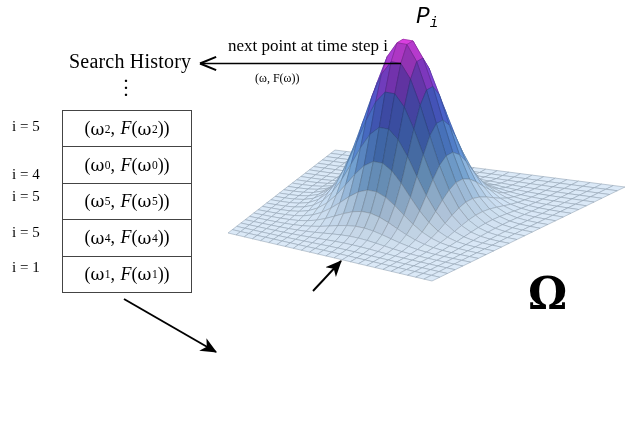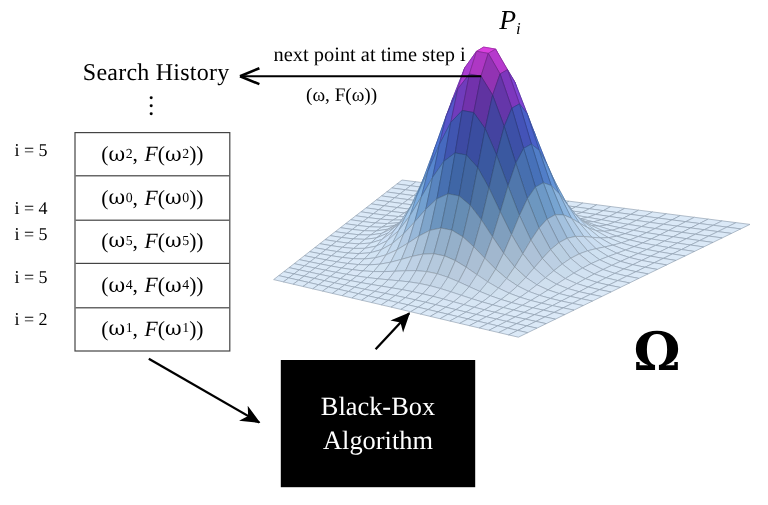--- a/index.html
+++ b/index.html
@@ -61,21 +61,21 @@
   }
 
   
   #arrow-label-top{
     left:228px; top:36px;
     font-size:17px;
     white-space:nowrap;
   }
   #arrow-label-bottom{
     left:255px; top:71px;
-    font-size:16px;
+    font-size:12px;
     white-space:nowrap;
   }
 
   
   #black-box{
     left:234px; top:300px;
     width:162px; height:106px;
     background:#000000;
     color:#ffffff;
     display:flex;flex-direction:column;
@@ -92,20 +92,21 @@
     font-weight:600;
     line-height:1;
   }
 
   
   #pi-label{
     left:416px; top:4px;
     font-size:23px;
     font-style:italic;
     white-space:nowrap;
+    font-family:Liberation Mono, monospace;
   }
   #pi-label .sb{font-size:14px;vertical-align:-4px;font-style:italic;}
 
   
   #surface-svg, #arrow-svg{left:0;top:0;}
   #arrow-svg{pointer-events:none;}
 </style>
 </head>
 <body>
 
@@ -769,21 +770,21 @@
   <div id="vdots" class="abs">
     <span>·</span>
       <span>·</span>
       <span>·</span>
   </div>
 
   <div class="abs ilabel" style="top:118px">i = 5</div>
   <div class="abs ilabel" style="top:166px">i = 4</div>
   <div class="abs ilabel" style="top:188px">i = 5</div>
   <div class="abs ilabel" style="top:224px">i = 5</div>
-  <div class="abs ilabel" style="top:259px">i = 2</div>
+  <div class="abs ilabel" style="top:259px">i = 1</div>
 
   <div id="history-table" class="abs">
     <div class="hrow">
       <span>(</span><span class="om">ω</span><span class="sub">2</span><span>,</span>&nbsp;<span class="f">F</span><span>(</span><span class="om">ω</span><span class="sub">2</span><span>))</span>
     </div>
     <div class="hrow">
       <span>(</span><span class="om">ω</span><span class="sub">0</span><span>,</span>&nbsp;<span class="f">F</span><span>(</span><span class="om">ω</span><span class="sub">0</span><span>))</span>
     </div>
     <div class="hrow">
       <span>(</span><span class="om">ω</span><span class="sub">5</span><span>,</span>&nbsp;<span class="f">F</span><span>(</span><span class="om">ω</span><span class="sub">5</span><span>))</span>
@@ -792,24 +793,20 @@
       <span>(</span><span class="om">ω</span><span class="sub">4</span><span>,</span>&nbsp;<span class="f">F</span><span>(</span><span class="om">ω</span><span class="sub">4</span><span>))</span>
     </div>
     <div class="hrow">
       <span>(</span><span class="om">ω</span><span class="sub">1</span><span>,</span>&nbsp;<span class="f">F</span><span>(</span><span class="om">ω</span><span class="sub">1</span><span>))</span>
     </div>
   </div>
 
   <div id="arrow-label-top" class="abs">next point at time step i</div>
   <div id="arrow-label-bottom" class="abs">(ω, F(ω))</div>
 
-  <div id="black-box" class="abs">
-    <div>Black-Box</div>
-    <div>Algorithm</div>
-  </div>
 
   <div id="pi-label" class="abs">
     <span>P</span><span class="sb">i</span>
   </div>
 
   <div id="omega-label" class="abs">Ω</div>
 
 </div>
 
 </body></html>

